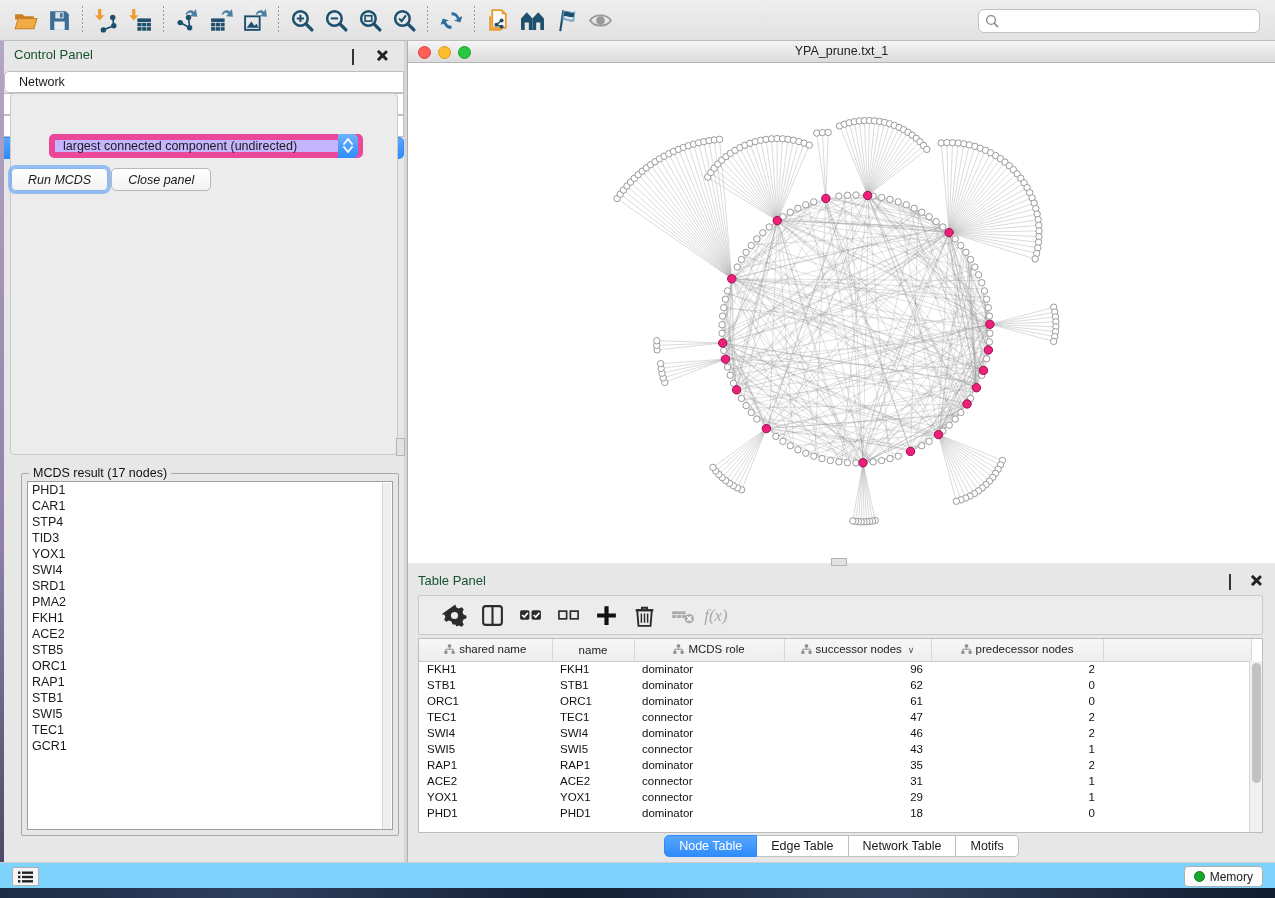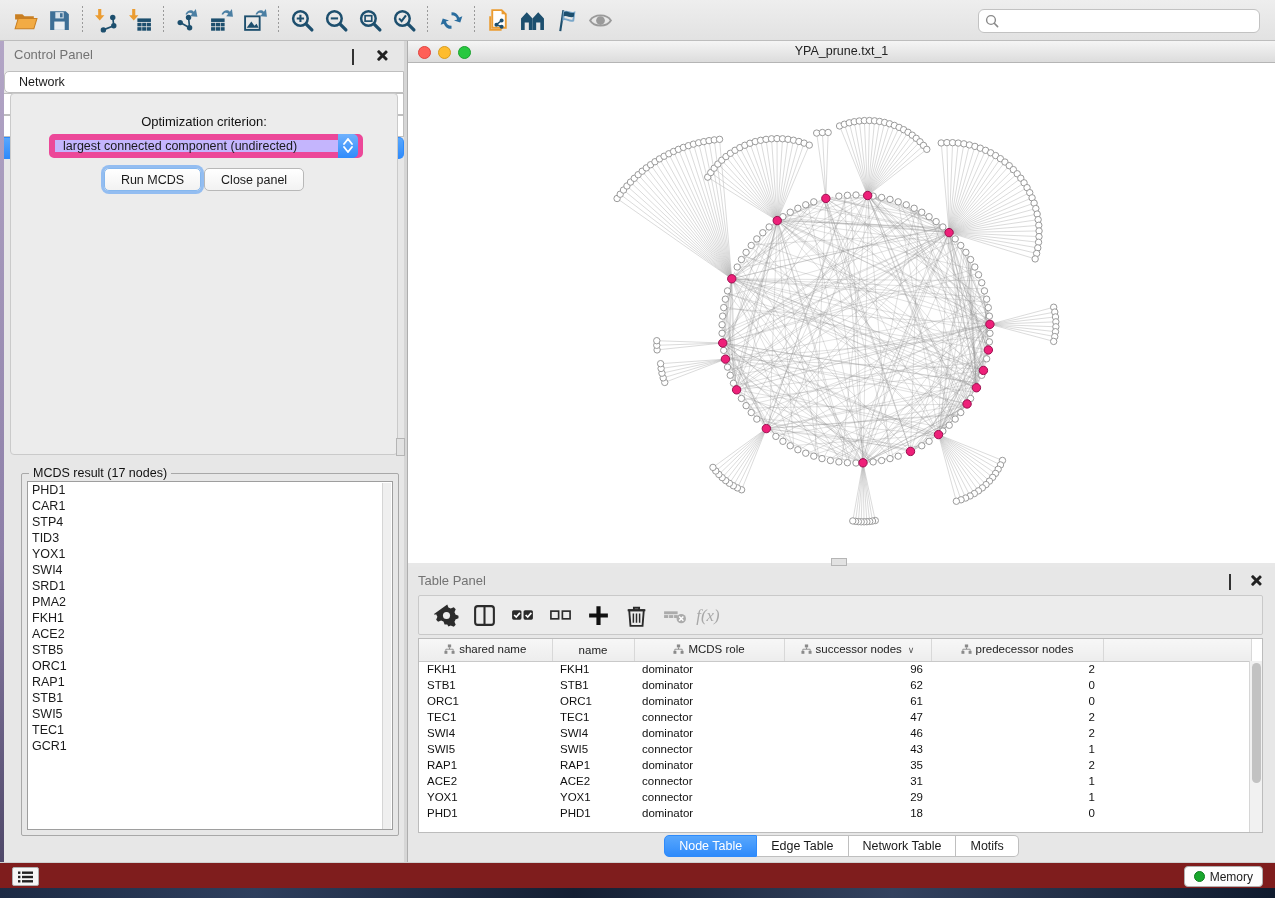--- a/index.html
+++ b/index.html
@@ -19,21 +19,21 @@
   .searchbox input{border:none;outline:none;flex:1;font-size:12px;background:transparent;
                    font-family:"Liberation Sans",sans-serif;}
   
   .left-strip{position:absolute;left:0;top:41px;width:4px;height:847px;
               background:linear-gradient(#b3a6c6,#8d7fa8 60%,#4a4464);}
   .bottom-strip{position:absolute;left:0;top:888px;width:1275px;height:10px;
                 background:linear-gradient(90deg,#1d2b45,#2e3f5e 20%,#141f33 45%,#33425f 70%,#101b2e);}
   
   .cpanel{position:absolute;left:4px;top:41px;width:400px;height:821px;background:#e7e7e7;}
   .phead{position:absolute;left:0;top:0;width:100%;height:24px;}
-  .phead .ptitle{position:absolute;left:10px;top:6px;font-size:13px;color:#737373;}
+  .phead .ptitle{position:absolute;left:10px;top:6px;font-size:13px;color:#14532d;}
   .wicon{position:absolute;top:7px;width:12px;height:12px;cursor:pointer;}
   .float-g{border:1.6px solid #333;width:10px;height:10px;}
   .close-g{position:relative;width:12px;height:12px;}
   .close-g:before,.close-g:after{content:"";position:absolute;left:5px;top:0;width:2.6px;height:13px;background:#222;border-radius:1px;}
   .close-g:before{transform:rotate(45deg);}  .close-g:after{transform:rotate(-45deg);}
   .tabs-row{position:absolute;left:0;top:30px;width:100%;display:flex;justify-content:center;flex-direction:column;}
   .seg{height:22px;padding:0 14px;display:flex;align-items:center;background:#fff;
        border:1px solid #bfbfbf;border-left:none;font-size:12.5px;cursor:pointer;}
   .seg:first-child{border-left:1px solid #bfbfbf;border-radius:5px 0 0 5px;}
   .seg:last-child{border-radius:0 5px 5px 0;}
@@ -41,21 +41,21 @@
   .cp-box{position:absolute;left:6px;top:52px;width:388px;height:362px;background:#ececec;
           border:1px solid #cacaca;border-radius:4px;}
   .opt-label{position:absolute;left:0;top:20px;width:100%;text-align:center;font-size:13px;color:#111;}
   .dropdown{position:absolute;left:38px;top:40px;width:314px;height:24px;background:#c4b5fd;
             border:6px solid #ec4899;border-radius:5px;display:flex;align-items:center;cursor:pointer;}
   .dropdown .dtext{flex:1;padding-left:8px;font-size:12.5px;white-space:nowrap;overflow:hidden;}
   .stepper{width:20px;height:24px;margin:-1px -1px 0 0;border-radius:0 5px 5px 0;
            background:linear-gradient(#6fb1fd,#2f8bfb);display:flex;flex-direction:column;
            align-items:center;justify-content:center;gap:1px;}
   .stepper svg{width:10px;height:7px;}
-  .btnrow{position:absolute;left:0;top:74px;width:100%;display:flex;justify-content:center;gap:3px;}
+  .btnrow{position:absolute;left:0;top:74px;width:100%;display:flex;gap:3px;font-style:italic;}
   .pushbtn{height:23px;padding:0 16px;background:linear-gradient(#ffffff,#f2f2f2);
            border:1px solid #b8b8b8;border-radius:5px;font-size:12.5px;display:flex;align-items:center;cursor:pointer;}
   .pushbtn.focus{box-shadow:0 0 0 3px rgba(100,165,245,.65);border-color:#85b7ee;}
   .group{position:absolute;left:8px;top:425px;width:378px;height:370px;margin-left:9px;}
   .group .gborder{position:absolute;left:0;top:7px;width:100%;height:363px;border:1px solid #a8a8a8;border-radius:2px;}
   .group .glabel{position:absolute;left:8px;top:0;background:#e7e7e7;padding:0 4px;font-size:12.5px;color:#111;}
   .mlist{position:absolute;left:6px;top:15px;width:366px;height:349px;background:#fff;border:1px solid #9e9e9e;overflow:hidden;}
   .mlist .item{height:16px;line-height:16px;padding-left:4px;font-size:12.5px;}
   .mscroll{position:absolute;right:1px;top:1px;width:9px;height:347px;background:#efefef;border-left:1px solid #d5d5d5;}
   
@@ -65,36 +65,36 @@
   
   .netwin{position:absolute;left:408px;top:41px;width:867px;height:522px;background:#ffffff;}
   .net-title{position:absolute;left:0;top:0;width:100%;height:22px;
              background:linear-gradient(#f5f5f5,#dcdcdc);border-bottom:1px solid #b5b5b5;}
   .tl{position:absolute;top:5px;width:13px;height:13px;border-radius:50%;cursor:pointer;}
   .net-title .ttext{position:absolute;left:0;top:3px;width:100%;text-align:center;font-size:12.5px;color:#222;}
   .net-canvas{position:absolute;left:0;top:22px;width:867px;height:500px;background:#fff;}
   
   .tpanel{position:absolute;left:408px;top:567px;width:867px;height:295px;background:#e7e7e7;}
   .tp-toolbar{position:absolute;left:10px;top:28px;width:845px;height:40px;background:#ececec;
-              border:1px solid #c9c9c9;border-radius:2px;display:flex;align-items:center;padding-left:8px;}
+              border:1px solid #c9c9c9;border-radius:2px;display:flex;align-items:center;padding-left:16px;}
   .tp-toolbar .tbtn{width:38px;}
   .tablewrap{position:absolute;left:10px;top:71px;width:845px;height:195px;background:#fff;border:1px solid #bcbcbc;}
   table.ntable{border-collapse:collapse;table-layout:fixed;width:832px;font-size:11.5px;padding-left:30px;}
   .ntable th{height:22px;background:linear-gradient(#f7f7f7,#ededed);border-right:1px solid #d8d8d8;
              border-bottom:1px solid #c9c9c9;font-weight:normal;color:#222;font-size:11.5px;
              text-align:center;position:relative;cursor:pointer;white-space:nowrap;overflow:hidden;}
   .ntable td{height:16px;padding:0 8px;white-space:nowrap;overflow:hidden;color:#111;}
   .ntable td.num{text-align:right;}
   .th-ic{display:inline-block;vertical-align:-2px;margin-right:4px;}
   .sortch{font-size:9px;color:#555;margin-left:6px;}
   .tscroll{position:absolute;right:0;top:22px;width:13px;height:171px;background:#f1f1f1;border-left:1px solid #d6d6d6;}
   .tthumb{position:absolute;left:1.5px;top:2px;width:9px;height:120px;background:#c2c2c2;border-radius:5px;}
   .btabs{position:absolute;left:0;top:268px;width:100%;display:flex;justify-content:center;}
   
-  .statusbar{position:absolute;left:0;top:862px;width:1275px;height:26px;background:#7f1d1d;border-top:1px solid #cfcfcf;}
+  .statusbar{position:absolute;left:0;top:862px;width:1275px;height:26px;background:#7dd3fc;border-top:1px solid #cfcfcf;}
   .menubtn{position:absolute;left:12px;top:4px;width:27px;height:19px;background:#f6f6f6;
            border:1px solid #b0b0b0;border-radius:2px;display:flex;align-items:center;justify-content:center;cursor:pointer;}
   .membtn{position:absolute;right:12px;top:3px;height:21px;padding:0 9px;background:#fdfdfd;
           border:1px solid #b0b0b0;border-radius:4px;display:flex;align-items:center;gap:5px;font-size:12px;cursor:pointer;}
   .memdot{width:11px;height:11px;border-radius:50%;background:#18a62c;border:1px solid #0d7d1e;}
 </style>
 </head>
 <body>
 
 <div class="app">
@@ -258,21 +258,20 @@
       <span class="wicon" style="right:40px;top:9px;"><span class="float-g"></span></span>
       <span class="wicon" style="right:16px;top:8px;"><span class="close-g"></span></span>
     </div>
     <div class="tabs-row" id="cp-tabs">
         <div class="seg">Network</div>
         <div class="seg">Style</div>
         <div class="seg">Select</div>
         <div class="seg active">MCDS</div>
       </div>
     <div class="cp-box">
-      <div class="opt-label">Optimization criterion:</div>
       <div class="dropdown">
         <span class="dtext">largest connected component (undirected)</span>
         <span class="stepper">
           <svg viewBox="0 0 10 7">
               <path d="M1 6 L5 1 L9 6" fill="none" stroke="#fff" stroke-width="1.8" stroke-linecap="round"></path>
             </svg>
           <svg viewBox="0 0 10 7">
               <path d="M1 1 L5 6 L9 1" fill="none" stroke="#fff" stroke-width="1.8" stroke-linecap="round"></path>
             </svg>
         </span>

